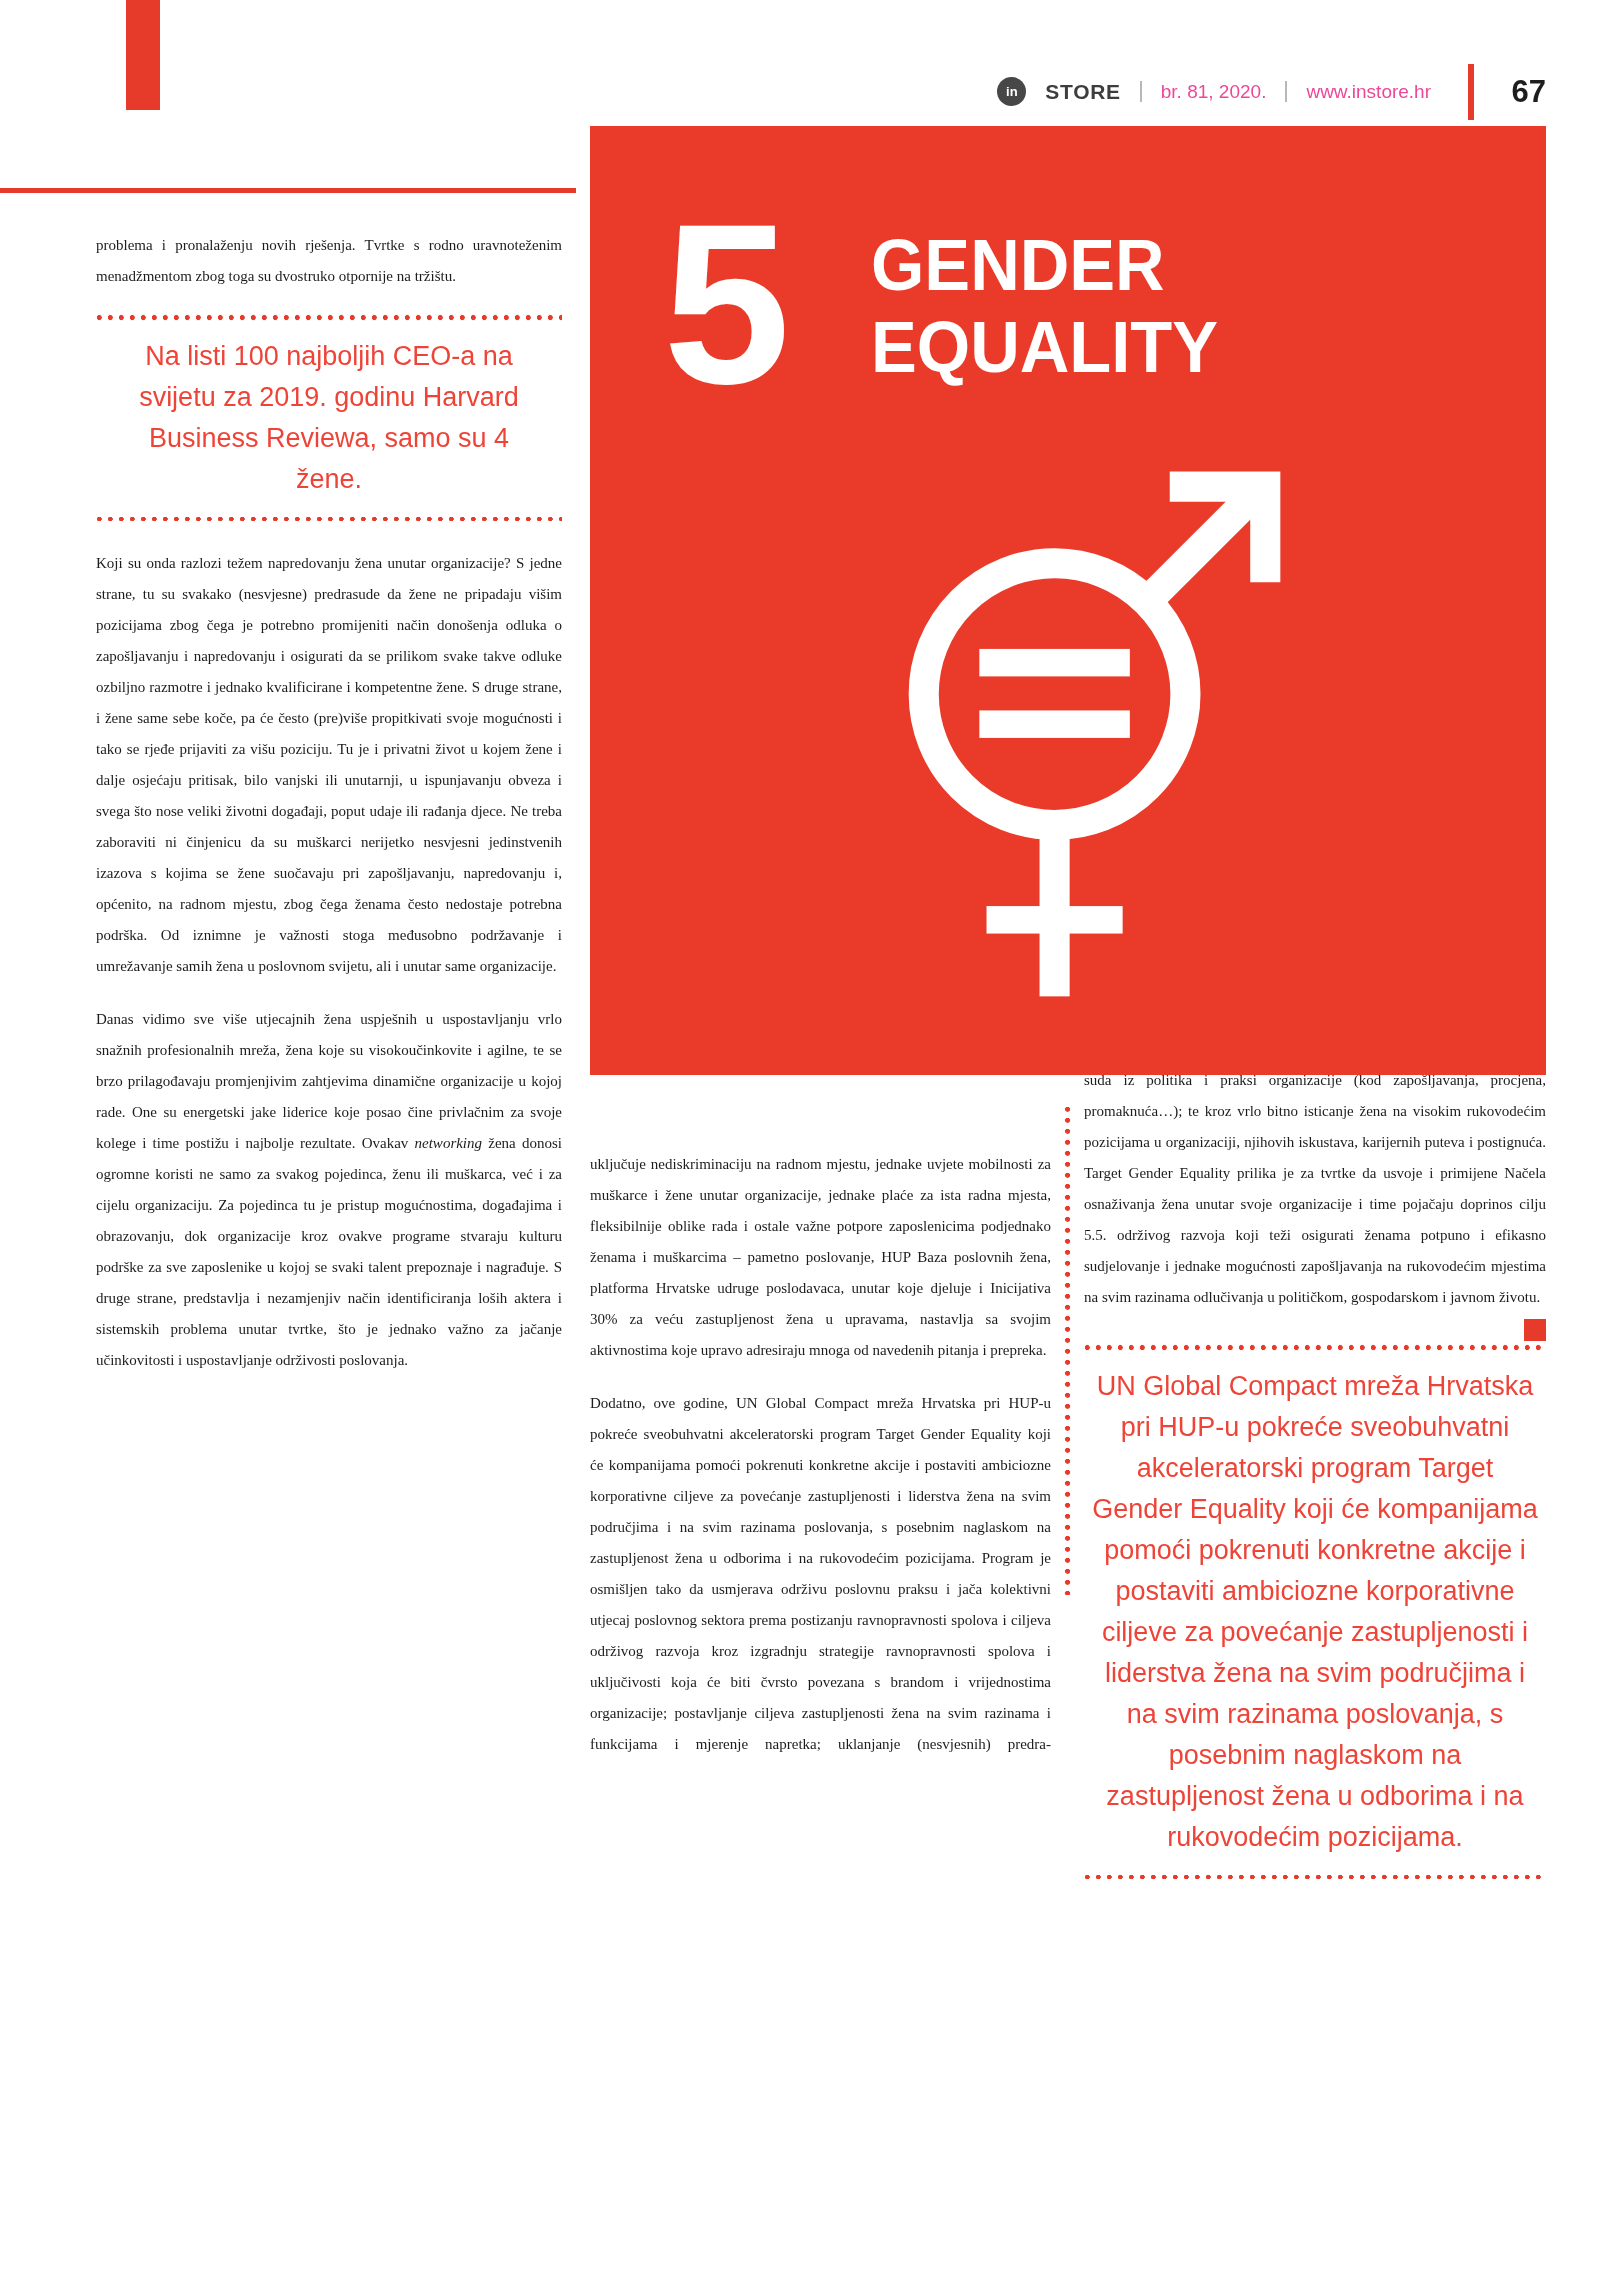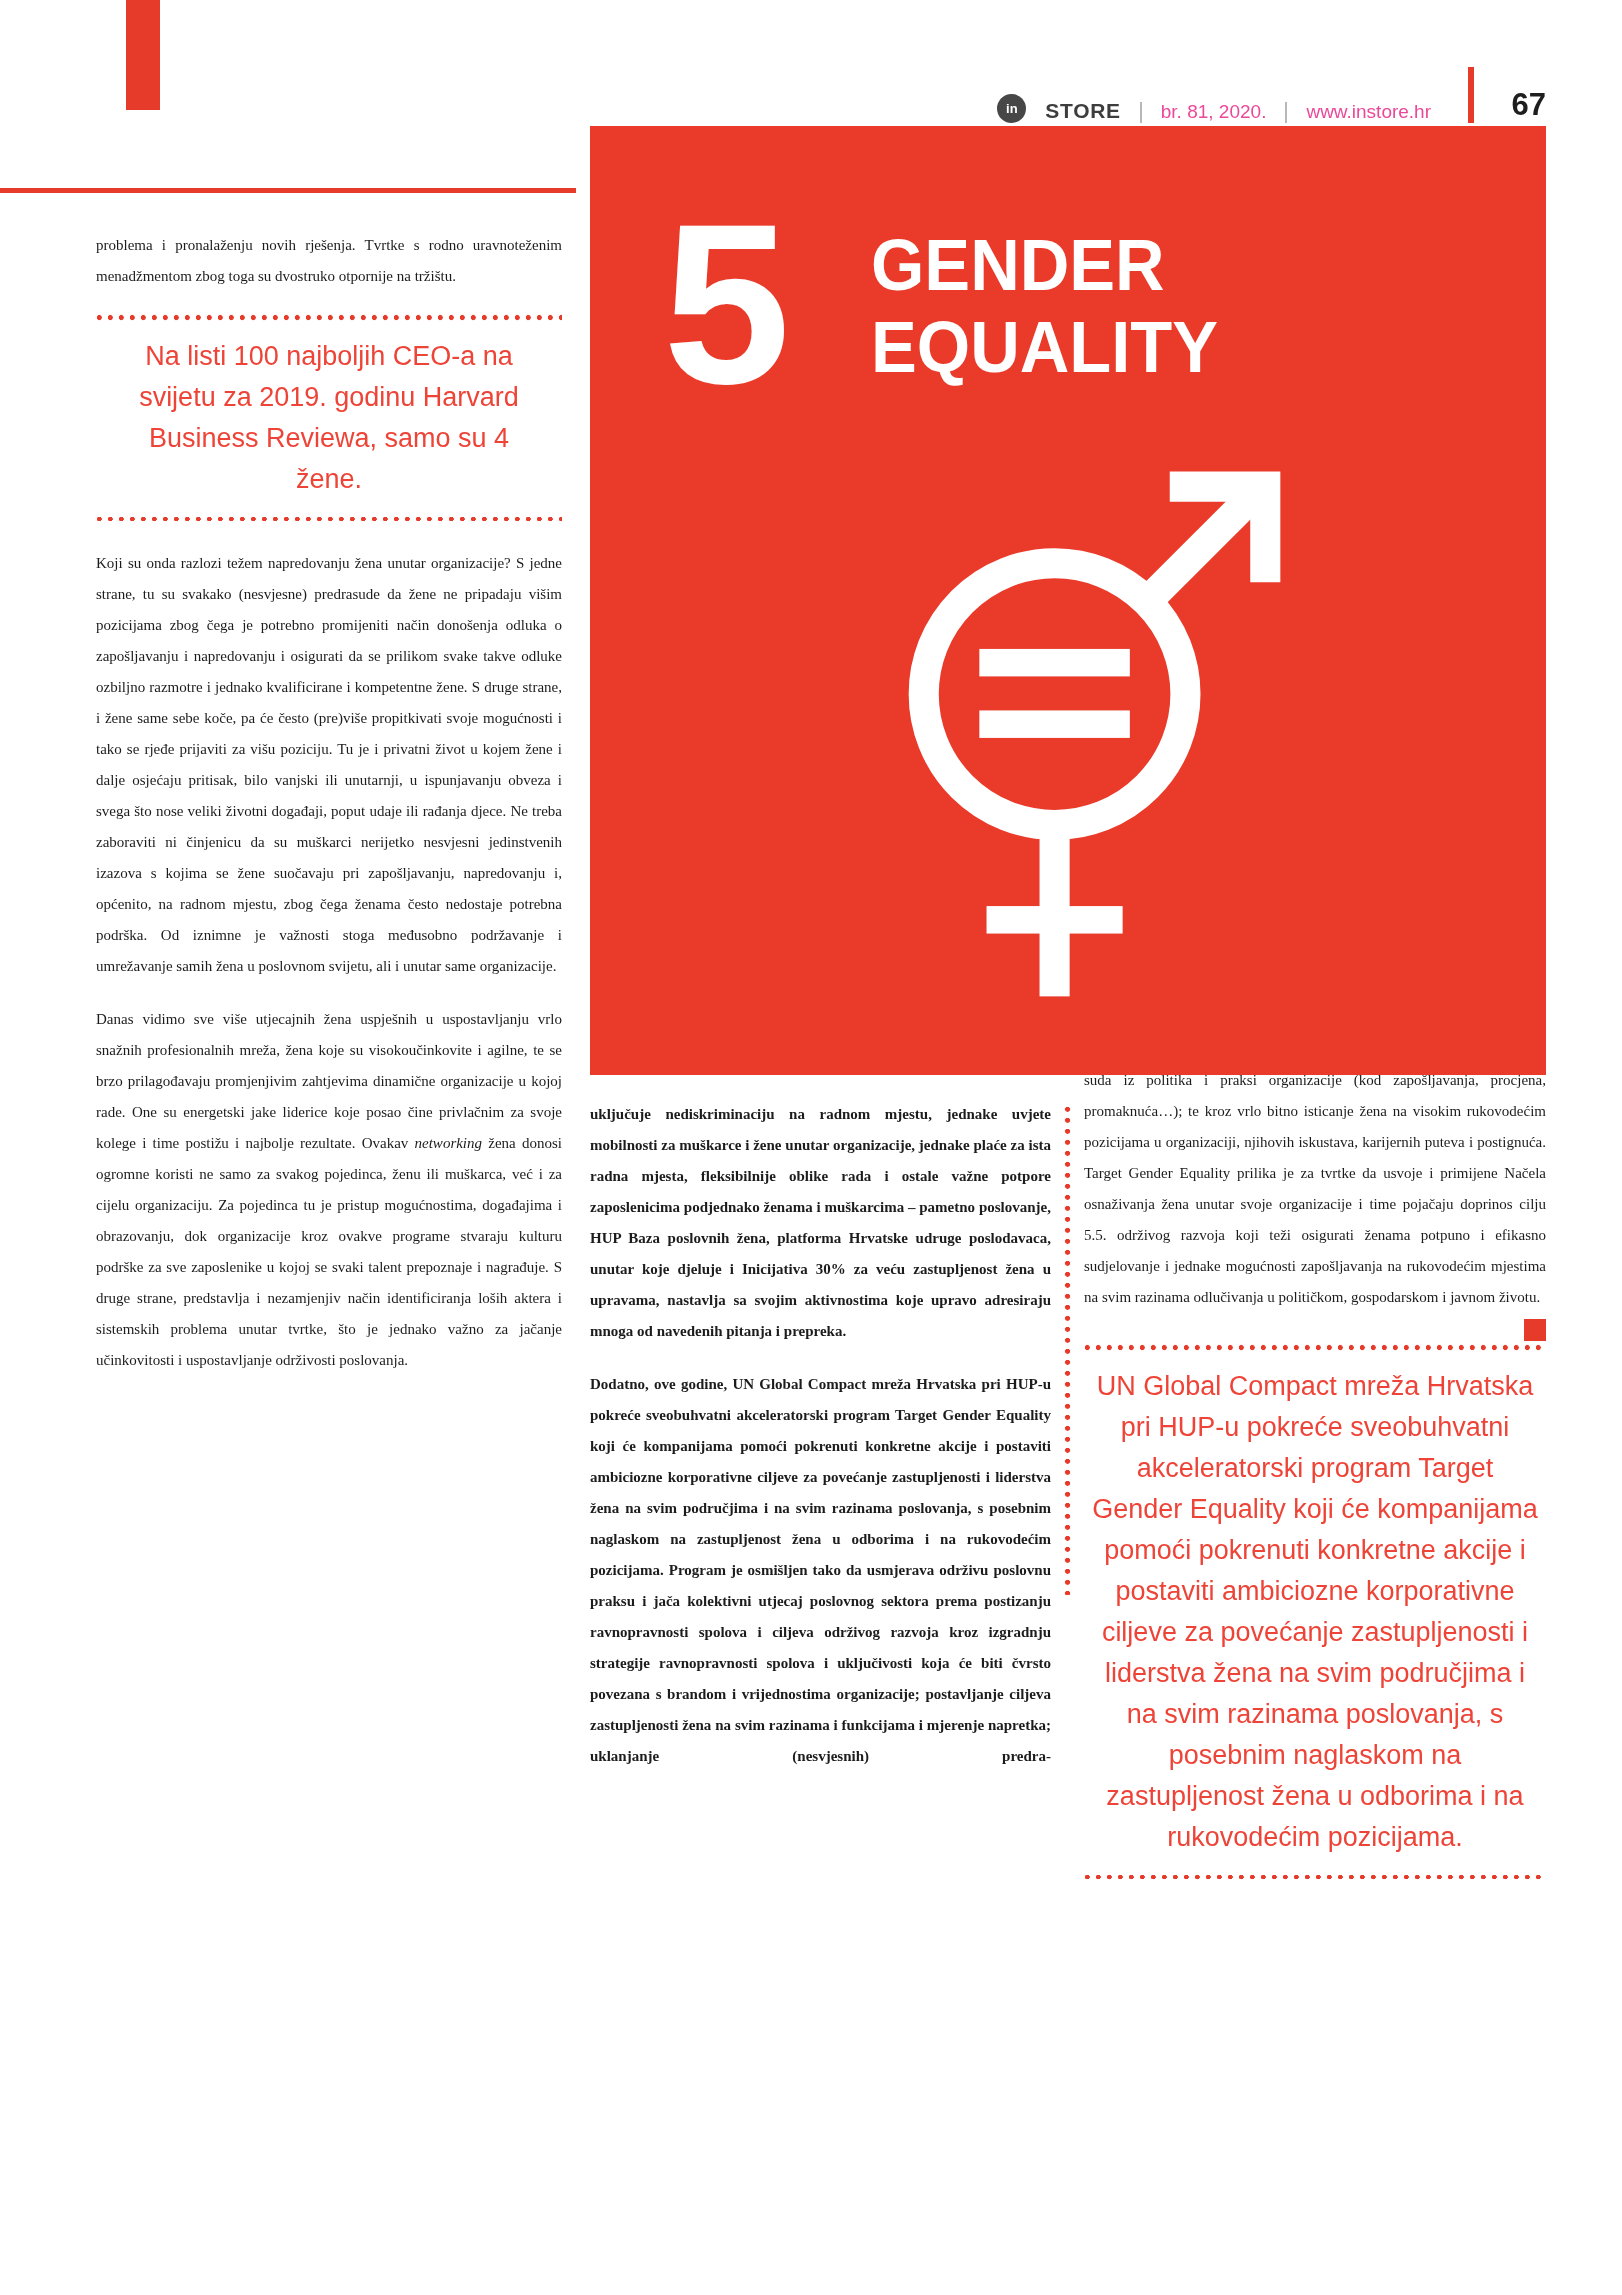--- a/index.html
+++ b/index.html
@@ -8,38 +8,38 @@
   *{box-sizing:border-box;margin:0;padding:0;}
   html,body{background:#ffffff;}
   body{width:1623px;height:2295px;position:relative;font-family:"Liberation Serif",serif;color:var(--text);}
   .page{position:absolute;inset:0;overflow:hidden;background:#fff;}
 
   
   .top-tab{position:absolute;left:126px;top:0;width:34px;height:110px;background:var(--accent);}
   .top-rule{position:absolute;left:0;top:188px;width:576px;height:5.2px;background:var(--accent);}
 
   
-  .masthead{position:absolute;top:60px;left:720px;right:77px;height:63px;display:flex;align-items:flex-end;justify-content:flex-end;gap:19px;font-family:"Liberation Sans",sans-serif;}
+  .masthead{position:absolute;top:60px;left:720px;right:77px;height:63px;display:flex;align-items:center;justify-content:flex-end;gap:19px;font-family:"Liberation Sans",sans-serif;}
   .logo{width:29px;height:29px;border-radius:50%;background:#474747;color:#fff;display:flex;align-items:center;justify-content:center;font-weight:bold;font-size:13px;flex:0 0 auto;}
   .brand{font-weight:bold;font-size:21px;letter-spacing:0.7px;color:#3d3d3d;}
   .hsep{width:2px;height:21px;background:#b8b8b8;flex:0 0 auto;}
   .issue,.site{font-size:19px;color:#ec4899;}
   .page-divider{width:5.9px;height:56px;background:var(--accent);margin:0 18.3px;flex:0 0 auto;}
   .pagenum{font-weight:bold;font-size:31px;color:#1e1e1e;}
 
   
   .sdg-tile{position:absolute;left:590px;top:126px;width:956px;height:949px;background:var(--tile);}
   .sdg-number{position:absolute;left:73px;top:85px;font-family:"Liberation Sans",sans-serif;font-weight:bold;font-size:229px;line-height:0.82;color:#fff;}
   .sdg-title{position:absolute;left:281px;top:98px;font-family:"Liberation Sans",sans-serif;font-weight:bold;font-size:73px;line-height:1.13;color:#fff;transform:scaleX(0.94);transform-origin:left top;}
   .sdg-symbol{position:absolute;inset:0;width:100%;height:100%;}
 
   
   .col{position:absolute;}
   .col-left{left:96px;top:230px;width:466px;}
-  .col-middle{left:590px;top:1099px;width:461px;font-weight:bold;}
+  .col-middle{left:590px;top:1149px;width:461px;}
   .col-right{left:1084px;top:1065px;width:462px;}
 
   .body{font-size:15px;line-height:31px;text-align:justify;margin-bottom:22px;hyphens:auto;-webkit-hyphens:auto;}
   .justify-last{text-align-last:justify;}
   .it{font-style:italic;}
 
   
   .pullquote{margin:19.6px 0 26px;}
   .pq-text{font-family:"Liberation Sans",sans-serif;color:var(--quote);font-size:27px;line-height:41px;text-align:center;padding:15.7px 6.5px;}
   .pq1 .pq-text{padding:15.7px 36px;}

